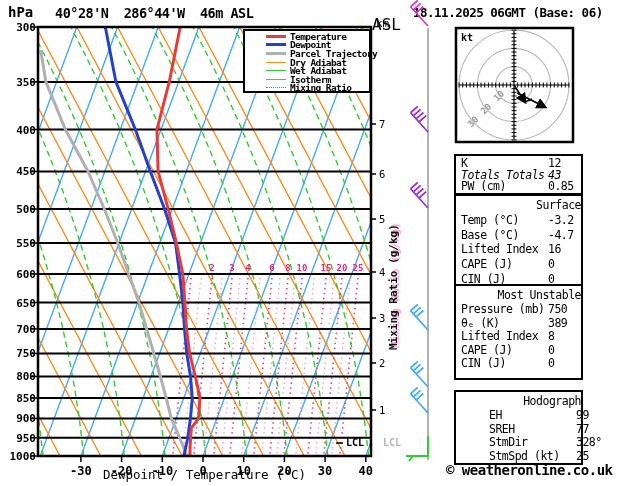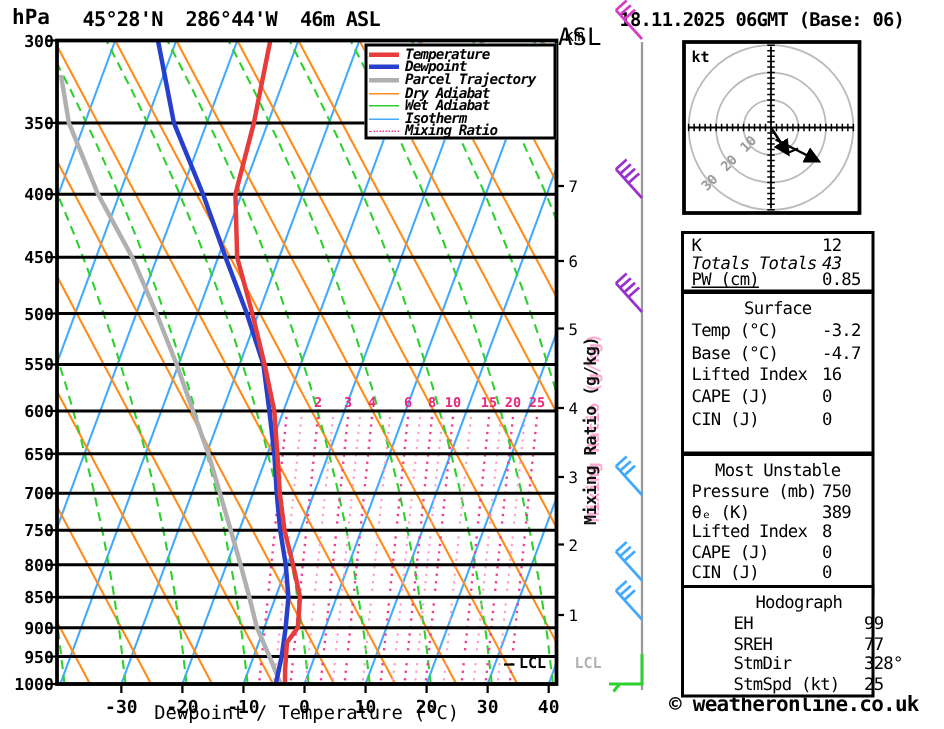--- a/index.html
+++ b/index.html
@@ -13,29 +13,29 @@
   #km-label{left:376px;top:17px;font-size:11px;}
   #asl-label{left:372px;top:15px;font-size:16px;}
   #datetime{left:413px;top:5px;font-size:12.5px;font-weight:bold;letter-spacing:-0.5px;}
   #x-axis-label{left:38px;top:467px;width:333px;text-align:center;font-size:12.5px;font-weight:normal;}
   #mix-label{left:387px;top:350px;transform:rotate(-90deg);transform-origin:0 0;
              font-size:11px;font-weight:bold;color:#111;text-shadow:2px 2px 0 #ffaad4;}
   #lcl-main{left:346px;top:437px;font-size:10px;font-weight:bold;}
   #lcl-echo{left:383px;top:437px;font-size:10px;font-weight:bold;color:#b4b4b4;}
   #copyright{left:446px;top:462px;font-size:14px;font-weight:bold;letter-spacing:-0.5px;}
   #legend{left:243px;top:29px;width:128px;height:64px;border:2px solid #000;background:#fff;
-          z-index:6;padding:1px 0 0 1px;font-style:italic;}
+          z-index:6;padding:1px 0 0 21px;}
   .legend-row{display:flex;align-items:center;height:8.6px;}
   .legend-sample{width:20px;margin-right:4px;flex:0 0 20px;}
   .legend-text{font-size:9.5px;font-weight:bold;letter-spacing:-0.6px;white-space:pre;}
   .sbox{position:absolute;left:454px;width:129px;border:2px solid #000;background:#fff;
         font-size:11.5px;letter-spacing:-0.5px;z-index:6;padding-top:2px;}
   .srow{position:relative;padding-left:5px;white-space:pre;}
   .sval{position:absolute;left:92px;}
-  .shead{text-align:center;white-space:pre;}
+  .shead{text-align:right;white-space:pre;}
 </style>
 </head>
 <body>
 
 <div id="root">
   <svg id="chart-svg" width="629" height="486">
       <defs>
         <clipPath id="plotclip">
           <rect x="38" y="27" width="333" height="429"></rect>
         </clipPath>
@@ -319,46 +319,46 @@
         <text x="488.1238" y="110.8762" font-size="9" font-weight="bold" fill="#999" text-anchor="middle" transform="rotate(-45 488.1238 110.8762)" font-family="DejaVu Sans Mono,monospace">20</text>
         <text x="475.1857" y="123.8143" font-size="9" font-weight="bold" fill="#999" text-anchor="middle" transform="rotate(-45 475.1857 123.8143)" font-family="DejaVu Sans Mono,monospace">30</text>
         <text x="461" y="41" font-size="10" font-weight="bold" font-family="DejaVu Sans Mono,monospace">kt</text>
         <path d="M514,85 L525,102" stroke="#000" stroke-width="1.6" fill="none" marker-end="url(#arrowhead)"></path>
         <path d="M525,102 L532,99" stroke="#000" stroke-width="1.4" fill="none"></path>
         <path d="M517,93 L545,107" stroke="#000" stroke-width="1.6" fill="none" marker-end="url(#arrowhead)"></path>
       </g>
     </svg>
 
   <span class="abs" id="hpa-label">hPa</span>
-  <span class="abs" id="main-title">45°28'N  286°44'W  46m ASL</span>
+  <span class="abs" id="main-title">40°28'N  286°44'W  46m ASL</span>
   <span class="abs" id="km-label">km</span>
   <span class="abs" id="asl-label">ASL</span>
   <span class="abs" id="datetime">18.11.2025 06GMT (Base: 06)</span>
   <span class="abs" id="x-axis-label">Dewpoint / Temperature (°C)</span>
   <span class="abs" id="mix-label">Mixing Ratio (g/kg)</span>
   <span class="abs" id="lcl-main">LCL</span>
   <span class="abs" id="lcl-echo">LCL</span>
   <span class="abs" id="copyright">© weatheronline.co.uk</span>
 
   <div class="abs" id="legend"><div class="legend-row"><div class="legend-sample" style="border-top: 3px solid rgb(230, 60, 60);"></div><span class="legend-text">Temperature</span></div><div class="legend-row"><div class="legend-sample" style="border-top: 3px solid rgb(39, 64, 204);"></div><span class="legend-text">Dewpoint</span></div><div class="legend-row"><div class="legend-sample" style="border-top: 3px solid rgb(176, 176, 176);"></div><span class="legend-text">Parcel Trajectory</span></div><div class="legend-row"><div class="legend-sample" style="border-top: 1.5px solid rgb(255, 140, 26);"></div><span class="legend-text">Dry Adiabat</span></div><div class="legend-row"><div class="legend-sample" style="border-top: 1.5px solid rgb(46, 208, 46);"></div><span class="legend-text">Wet Adiabat</span></div><div class="legend-row"><div class="legend-sample" style="border-top: 1.5px solid rgb(65, 170, 255);"></div><span class="legend-text">Isotherm</span></div><div class="legend-row"><div class="legend-sample" style="border-top: 1.5px dotted rgb(240, 60, 150);"></div><span class="legend-text">Mixing Ratio</span></div></div>
   <div id="stats-panel">
       <div class="sbox" style="top: 154px; height: 41px;">
         <div class="srow" style="line-height: 11.6667px; height: 11.6667px;"><span>K</span><span class="sval">12</span></div>
         <div class="srow" style="line-height: 11.6667px; height: 11.6667px; font-style: italic;"><span>Totals Totals</span><span class="sval">43</span></div>
-        <div class="srow" style="line-height: 11.6667px; height: 11.6667px; text-decoration: underline;"><span>PW (cm)</span><span class="sval">0.85</span></div>
+        <div class="srow" style="line-height: 11.6667px; height: 11.6667px;"><span>PW (cm)</span><span class="sval">0.85</span></div>
       </div>
       <div class="sbox" style="top: 194px; height: 109px;">
         <div class="shead" style="line-height: 15px;">Surface</div>
         <div class="srow" style="line-height: 14.6667px; height: 14.6667px;"><span>Temp (°C)</span><span class="sval">-3.2</span></div>
         <div class="srow" style="line-height: 14.6667px; height: 14.6667px;"><span>Base (°C)</span><span class="sval">-4.7</span></div>
         <div class="srow" style="line-height: 14.6667px; height: 14.6667px;"><span>Lifted Index</span><span class="sval">16</span></div>
         <div class="srow" style="line-height: 14.6667px; height: 14.6667px;"><span>CAPE (J)</span><span class="sval">0</span></div>
         <div class="srow" style="line-height: 14.6667px; height: 14.6667px;"><span>CIN (J)</span><span class="sval">0</span></div>
       </div>
-      <div class="sbox" style="top: 302px; height: 96px;">
+      <div class="sbox" style="top: 284px; height: 96px;">
         <div class="shead" style="line-height: 15px;">Most Unstable</div>
         <div class="srow" style="line-height: 13.6px; height: 13.6px;"><span>Pressure (mb)</span><span class="sval">750</span></div>
         <div class="srow" style="line-height: 13.6px; height: 13.6px;"><span>θₑ (K)</span><span class="sval">389</span></div>
         <div class="srow" style="line-height: 13.6px; height: 13.6px;"><span>Lifted Index</span><span class="sval">8</span></div>
         <div class="srow" style="line-height: 13.6px; height: 13.6px;"><span>CAPE (J)</span><span class="sval">0</span></div>
         <div class="srow" style="line-height: 13.6px; height: 13.6px;"><span>CIN (J)</span><span class="sval">0</span></div>
       </div>
       <div class="sbox" style="top: 390px; height: 75px; padding-left: 28px;">
         <div class="shead" style="line-height: 15px;">Hodograph</div>
         <div class="srow" style="line-height: 13.5px; height: 13.5px;"><span>EH</span><span class="sval">99</span></div>

